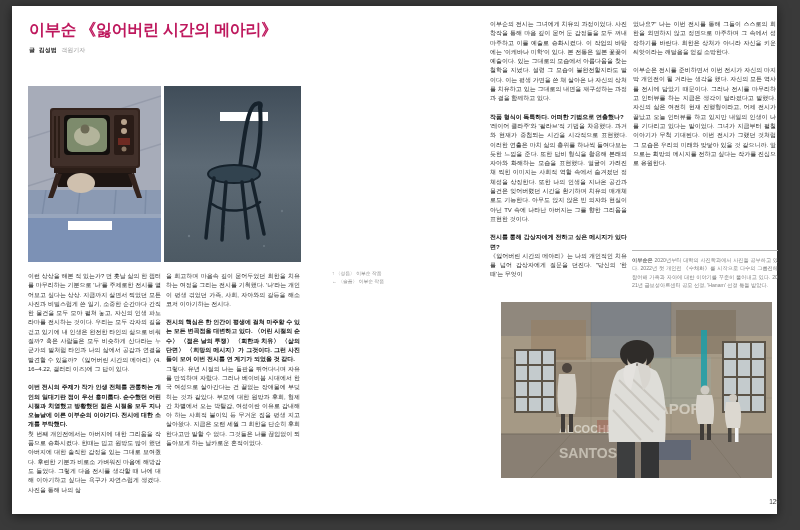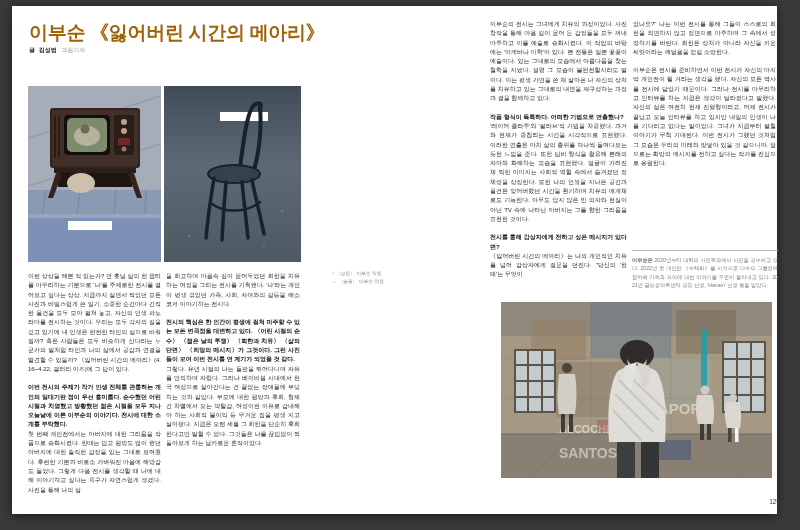--- a/index.html
+++ b/index.html
@@ -1,21 +1,21 @@
 <!DOCTYPE html>
 <html><head>
 <meta charset="utf-8">
 <style>
   html,body{margin:0;padding:0;background:#3a3a3a;}
   .stage{position:relative;width:800px;height:530px;background:#3a3a3a;overflow:hidden;
          font-family:"Liberation Sans","DejaVu Sans",sans-serif;}
   .spread{position:absolute;left:12px;top:6px;width:765px;height:508px;background:#ffffff;
           box-shadow:0 2px 10px rgba(0,0,0,.55);}
-  .title{position:absolute;left:17px;top:14px;width:360px;font-size:19px;font-weight:bold;
-         color:#a16207;letter-spacing:-0.3px;}
+  .title{position:absolute;left:17px;top:14px;width:360px;font-size:16px;font-weight:bold;
+         color:#be185d;letter-spacing:-0.3px;}
   .byline{position:absolute;left:17px;top:40px;font-size:6px;color:#222;}
   .byline .pre{font-weight:bold;}
   .byline .auth{font-weight:bold;margin-left:2px;}
   .byline .role{color:#9a9a9a;margin-left:3px;}
   .photo{position:absolute;overflow:hidden;background:#889;}
   .photo svg{display:block;}
   .caption{position:absolute;left:320px;top:264px;width:120px;font-size:4.8px;line-height:1.7;color:#8a8a8a;}
   .col{position:absolute;overflow:hidden;font-size:6px;line-height:1.55;color:#2b2b2b;
        text-align:justify;word-break:break-all;}
   .col p{margin:0 0 9px 0;}

